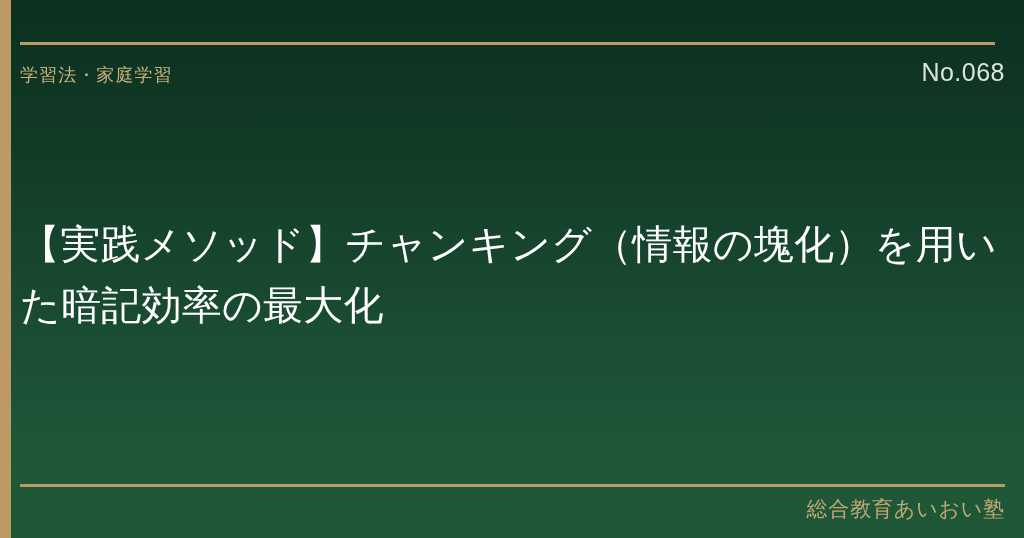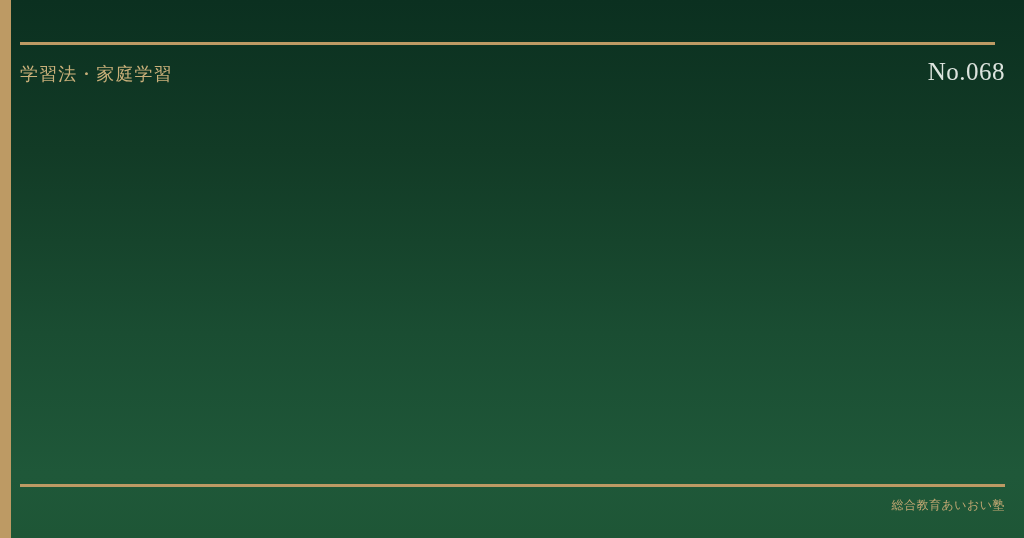--- a/index.html
+++ b/index.html
@@ -7,21 +7,21 @@
     padding: 0;
     background: #0c331f;
   }
 
   .slide {
     position: relative;
     width: 1024px;
     height: 538px;
     overflow: hidden;
     background: linear-gradient(to bottom, #0b3020 0%, #123b26 28%, #1a4d32 62%, #1f5839 88%, #1e5636 100%);
-    font-family: Liberation Serif, serif;
+    font-family: Liberation Sans, sans-serif;
     box-sizing: border-box;
   }
 
   
   .edge-bar {
     position: absolute;
     left: 0;
     top: 0;
     width: 11px;
     height: 538px;
@@ -87,41 +87,44 @@
 
   
   .footer {
     position: absolute;
     left: 20px;
     top: 495px;
     width: 985px;
     text-align: right;
   }
   .footer-brand {
-    font-size: 12px;
+    font-size: 21px;
     letter-spacing: 0.04em;
     color: #c3a873;
     white-space: nowrap;
     text-align: center;
   }
 </style>
 </head>
 <body>
 
 <div class="slide">
 
   <div class="edge-bar"></div>
 
   <div class="rule rule-top"></div>
 
   <div class="header">
     <span class="header-category">学習法・家庭学習</span>
     <span class="header-number">No.068</span>
   </div>
 
+  <div class="title-wrap">
+    <h1 class="title">【実践メソッド】チャンキング（情報の塊化）を用いた暗記効率の最大化</h1>
+  </div>
 
   <div class="rule rule-bottom"></div>
 
   <div class="footer">
     <span class="footer-brand">総合教育あいおい塾</span>
   </div>
 
 </div>
 
 </body></html>

